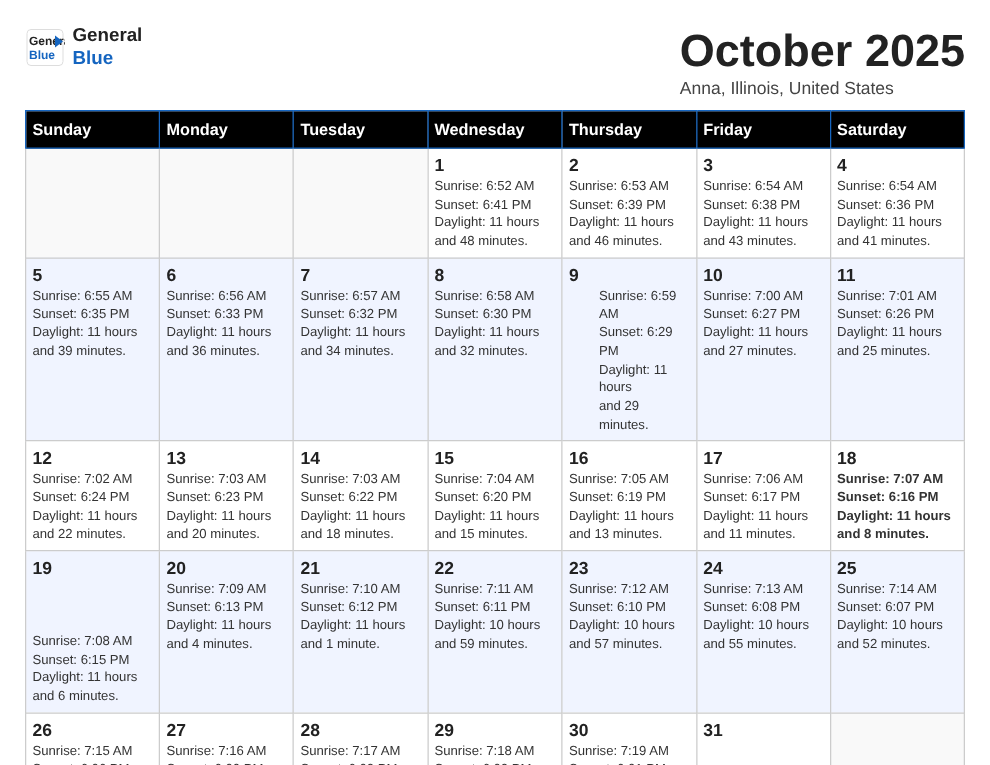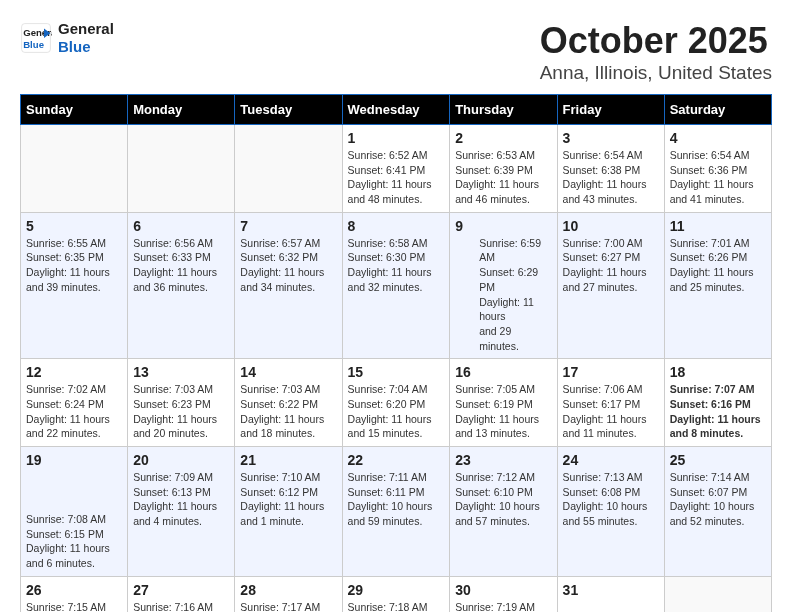--- a/index.html
+++ b/index.html
@@ -27,21 +27,21 @@
     }
     .title-block {
       text-align: left;
     }
     .month-title {
       font-size: 36px;
       font-weight: bold;
       color: #222;
     }
     .location {
-      font-size: 19px;
+      font-size: 14px;
       color: #444;
     }
     .calendar {
       width: 100%;
       border-collapse: collapse;
       font-size: 11px;
     }
     .calendar thead tr th {
       background: #000000;
       color: #fff;

